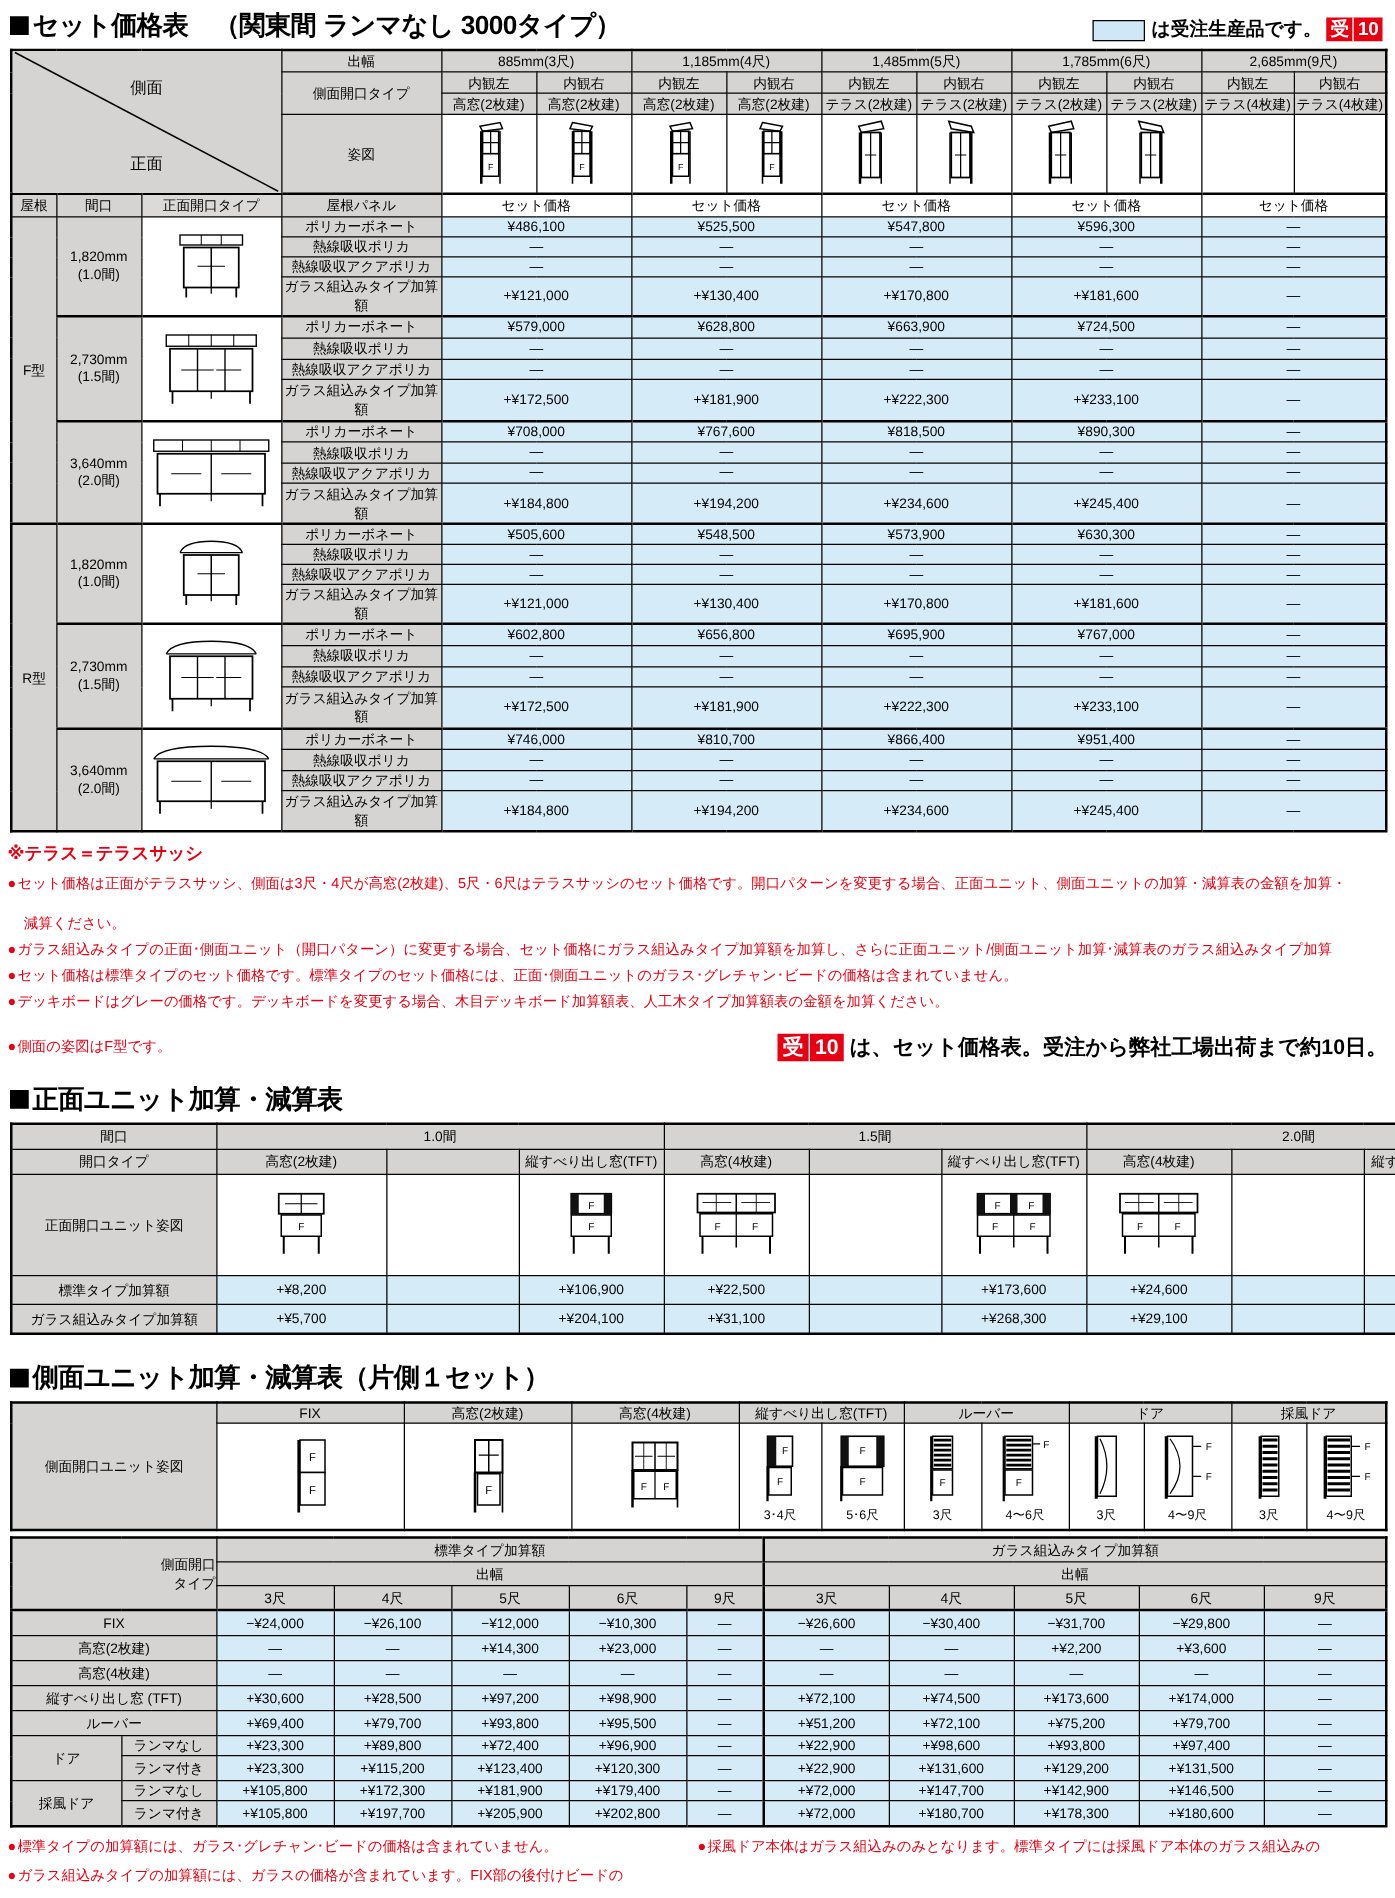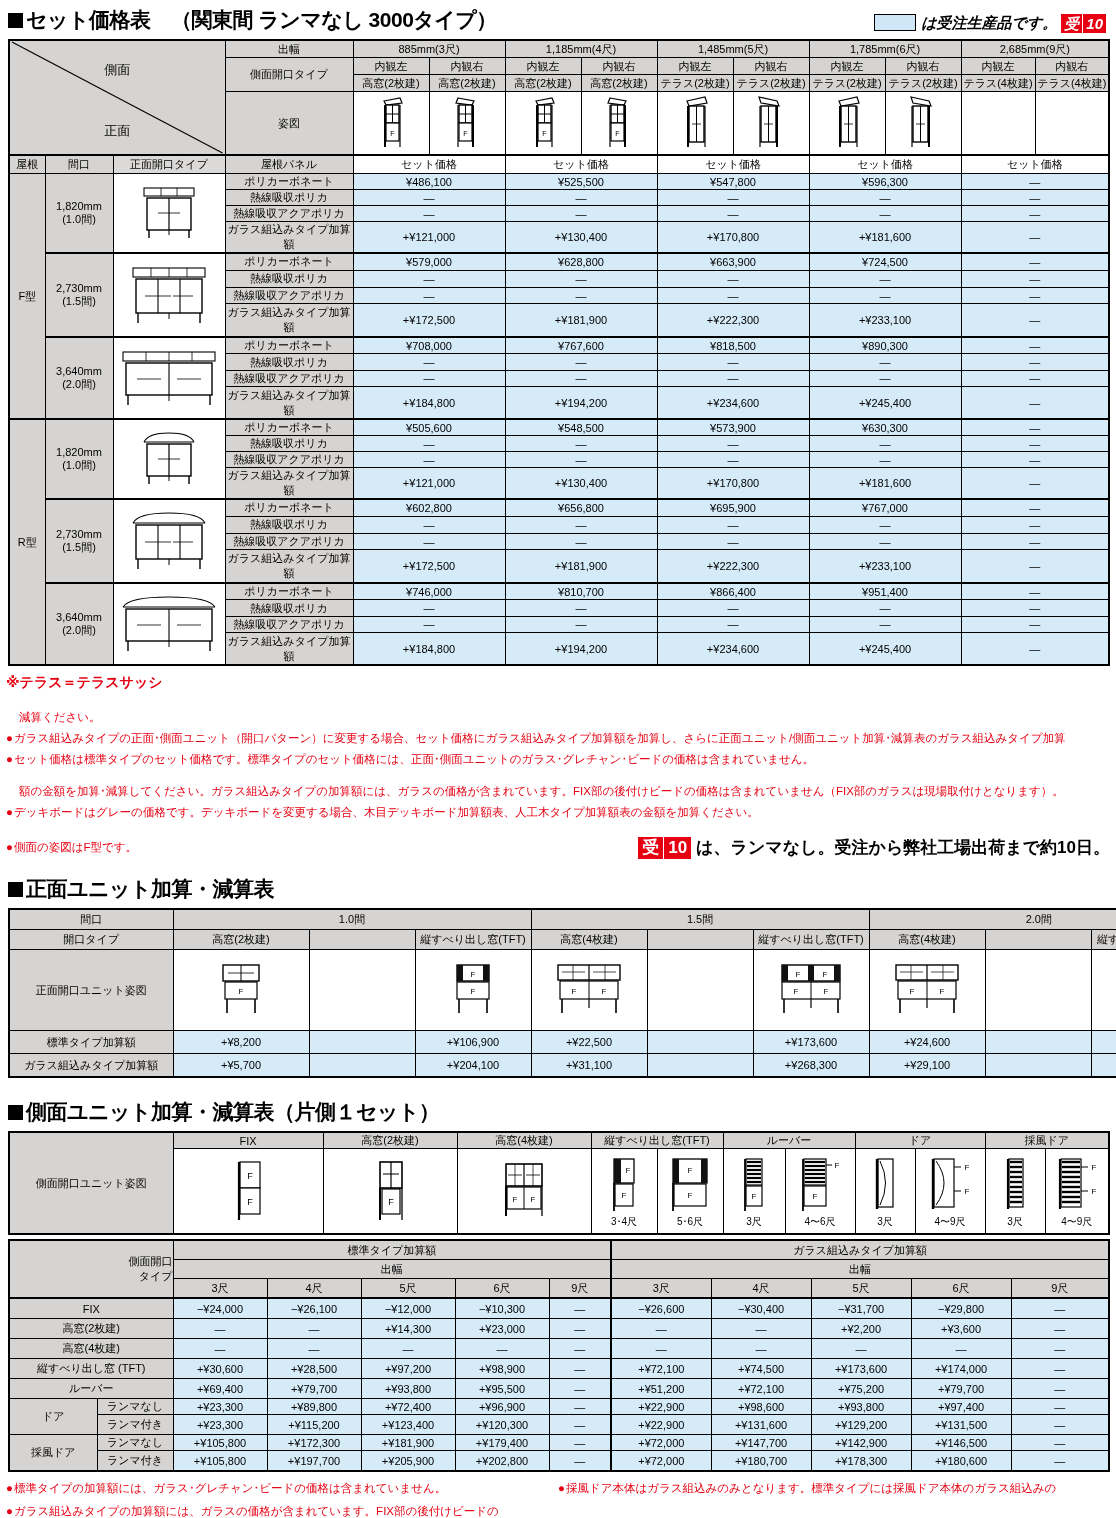--- a/index.html
+++ b/index.html
@@ -3,21 +3,21 @@
 <meta charset="utf-8">
 <style>
   html,body{margin:0;padding:0;background:#fff;}
   body{width:1116px;font-family:"Liberation Sans","DejaVu Sans",sans-serif;color:#000;-webkit-font-smoothing:none;}
   .page{width:1116px;position:relative;padding:0;box-sizing:border-box;}
 
   
   .sec-head{display:flex;align-items:center;font-size:21px;font-weight:bold;letter-spacing:-0.5px;padding:6px 0 5px 8px;}
   .sec-head .sq{display:inline-block;width:15px;height:15px;background:#000;margin-right:3px;}
   .head-row{display:flex;align-items:flex-end;justify-content:space-between;padding-right:10px;}
-  .legend{display:flex;align-items:flex-start;font-size:15px;font-weight:bold;padding-bottom:6px;font-style:italic;}
+  .legend{display:flex;align-items:flex-end;font-size:15px;font-weight:bold;padding-bottom:6px;}
   .legend .swatch{display:inline-block;width:40px;height:15px;background:#cfe7f7;border:1px solid #000;margin-right:5px;}
   .badge{display:inline-flex;align-items:stretch;margin-left:4px;font-weight:bold;}
   .badge .b1{background:#e60012;color:#fff;padding:0 3px;font-size:15px;line-height:19px;}
   .badge .b2{background:#e60012;color:#fff;padding:0 3px;font-size:15px;line-height:19px;border-left:1px solid #fff;}
 
   
   table{border-collapse:collapse;table-layout:fixed;}
   .tbl{border:2px solid #000;}
   .tbl td,.tbl th{border:1px solid #000;font-size:11px;text-align:center;vertical-align:middle;padding:0;font-weight:normal;}
   .g{background:#d6d4d2;}
@@ -580,35 +580,35 @@
       <td class="blue price c thick-b" colspan="2">+¥234,600</td>
       <td class="blue price c thick-b" colspan="2">+¥245,400</td>
       <td class="blue price c thick-b" colspan="2">—</td>
     </tr>
   </tbody>
       </table>
   </div>
 
   <div class="notes">
     <div class="ttl">※テラス＝テラスサッシ</div>
+    <p class="bullet">セット価格は正面がテラスサッシ、側面は3尺・4尺が高窓(2枚建)、5尺・6尺はテラスサッシのセット価格です。開口パターンを変更する場合、正面ユニット、側面ユニットの加算・減算表の金額を加算・</p>
     <p class="ind">減算ください。</p>
     <p class="bullet">ガラス組込みタイプの正面･側面ユニット（開口パターン）に変更する場合、セット価格にガラス組込みタイプ加算額を加算し、さらに正面ユニット/側面ユニット加算･減算表のガラス組込みタイプ加算</p>
     <p class="bullet">セット価格は標準タイプのセット価格です。標準タイプのセット価格には、正面･側面ユニットのガラス･グレチャン･ビードの価格は含まれていません。</p>
-    <p class="ind">額の金額を加算･減算してください。ガラス組込みタイプの加算額には、ガラスの価格が含まれています。FIX部の後付けビードの価格は含まれていません（FIX部のガラスは現場取付けとなります）。</p>
     <p class="bullet">デッキボードはグレーの価格です。デッキボードを変更する場合、木目デッキボード加算額表、人工木タイプ加算額表の金額を加算ください。</p>
   </div>
 
   <div class="footer-row">
     <div class="left bullet">側面の姿図はF型です。</div>
     <div class="right">
       <span class="badge">
         <span class="b1">受</span>
           <span class="b2">10</span>
       </span>
-      <span>は、ランマなし。受注から弊社工場出荷まで約10日。</span>
+      <span>は、セット価格表。受注から弊社工場出荷まで約10日。</span>
     </div>
   </div>
 
   <div class="sec-head" style="margin-top:10px;">
     <span class="sq"></span>
     <span>正面ユニット加算・減算表</span>
   </div>
 
   <div style="padding:0 8px;">
   <table class="tbl" style="width:1100px;">

